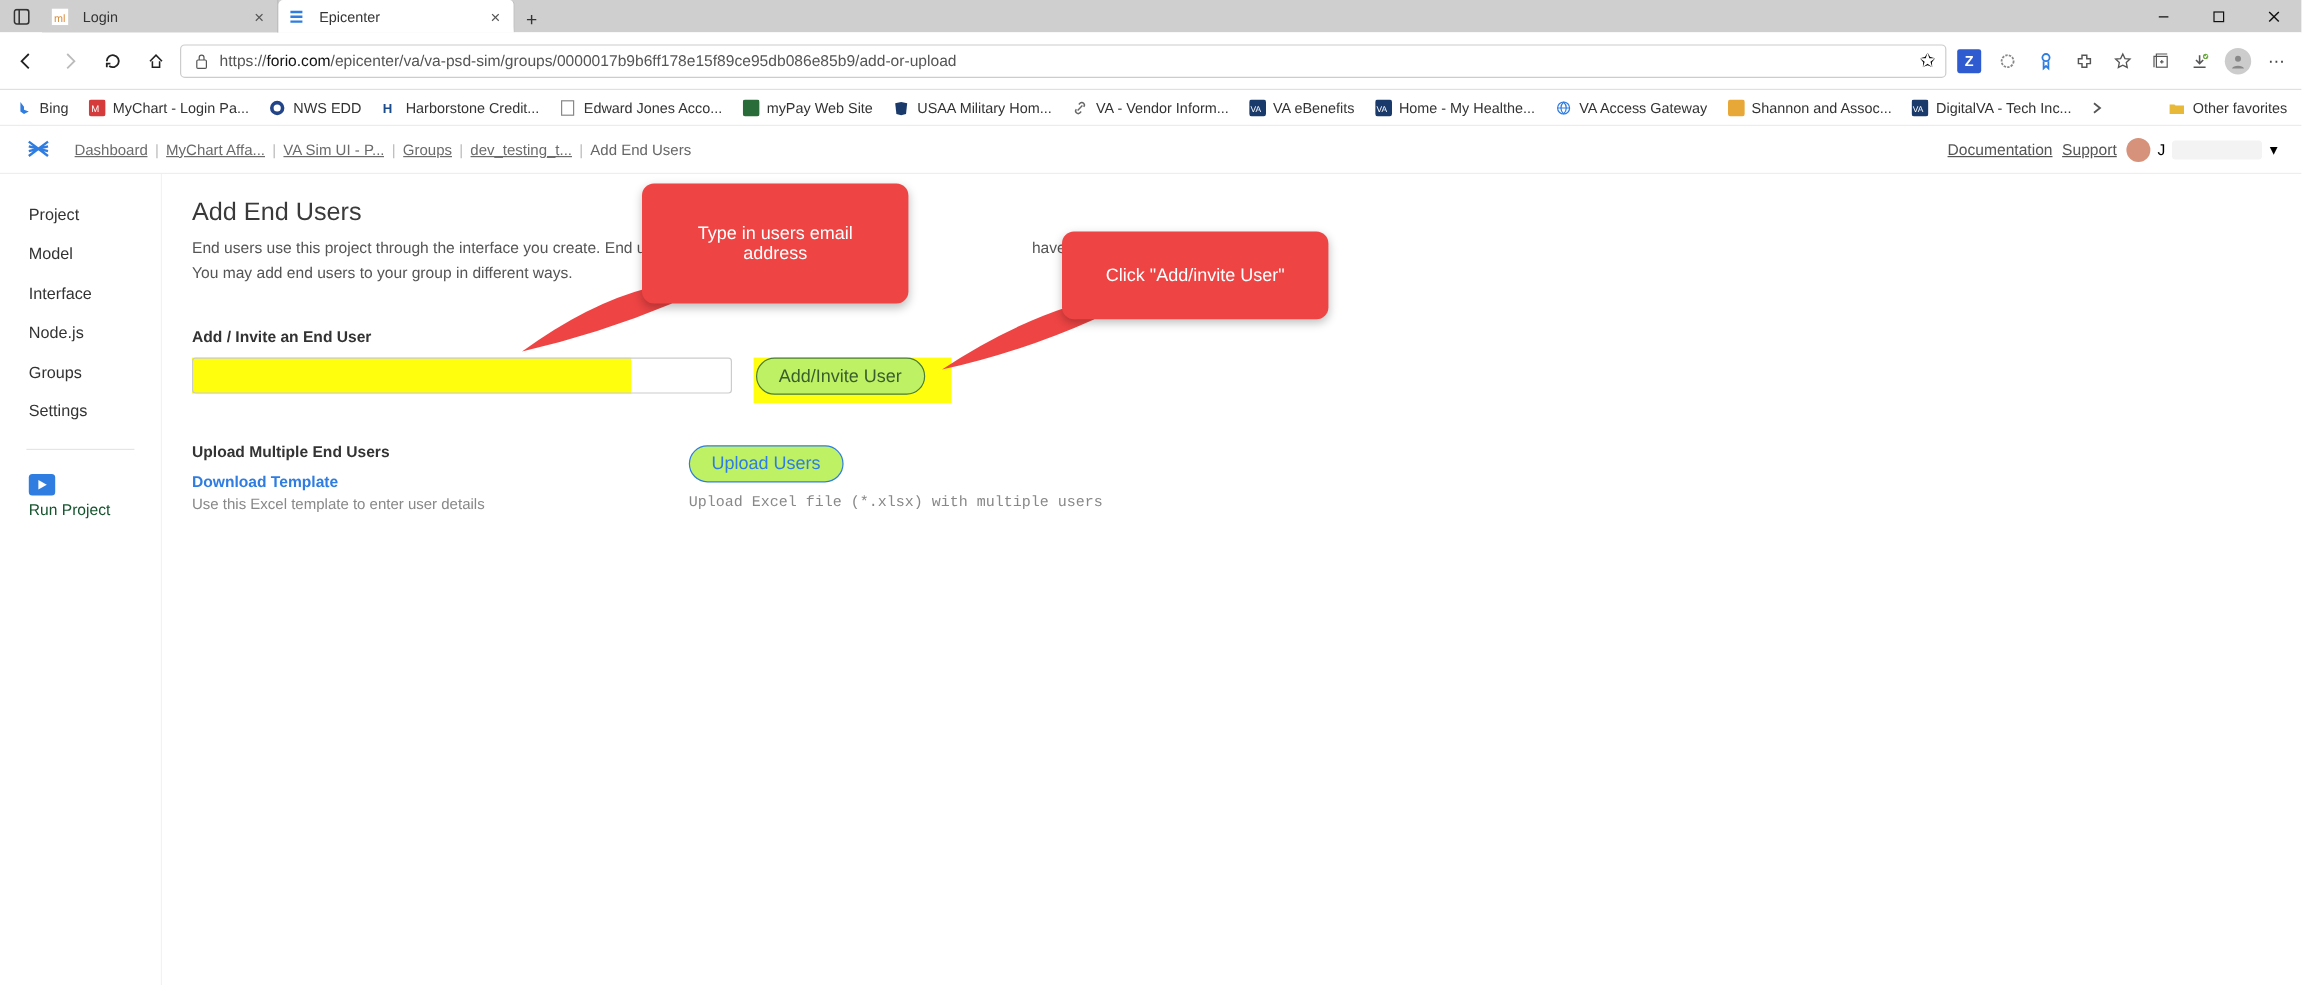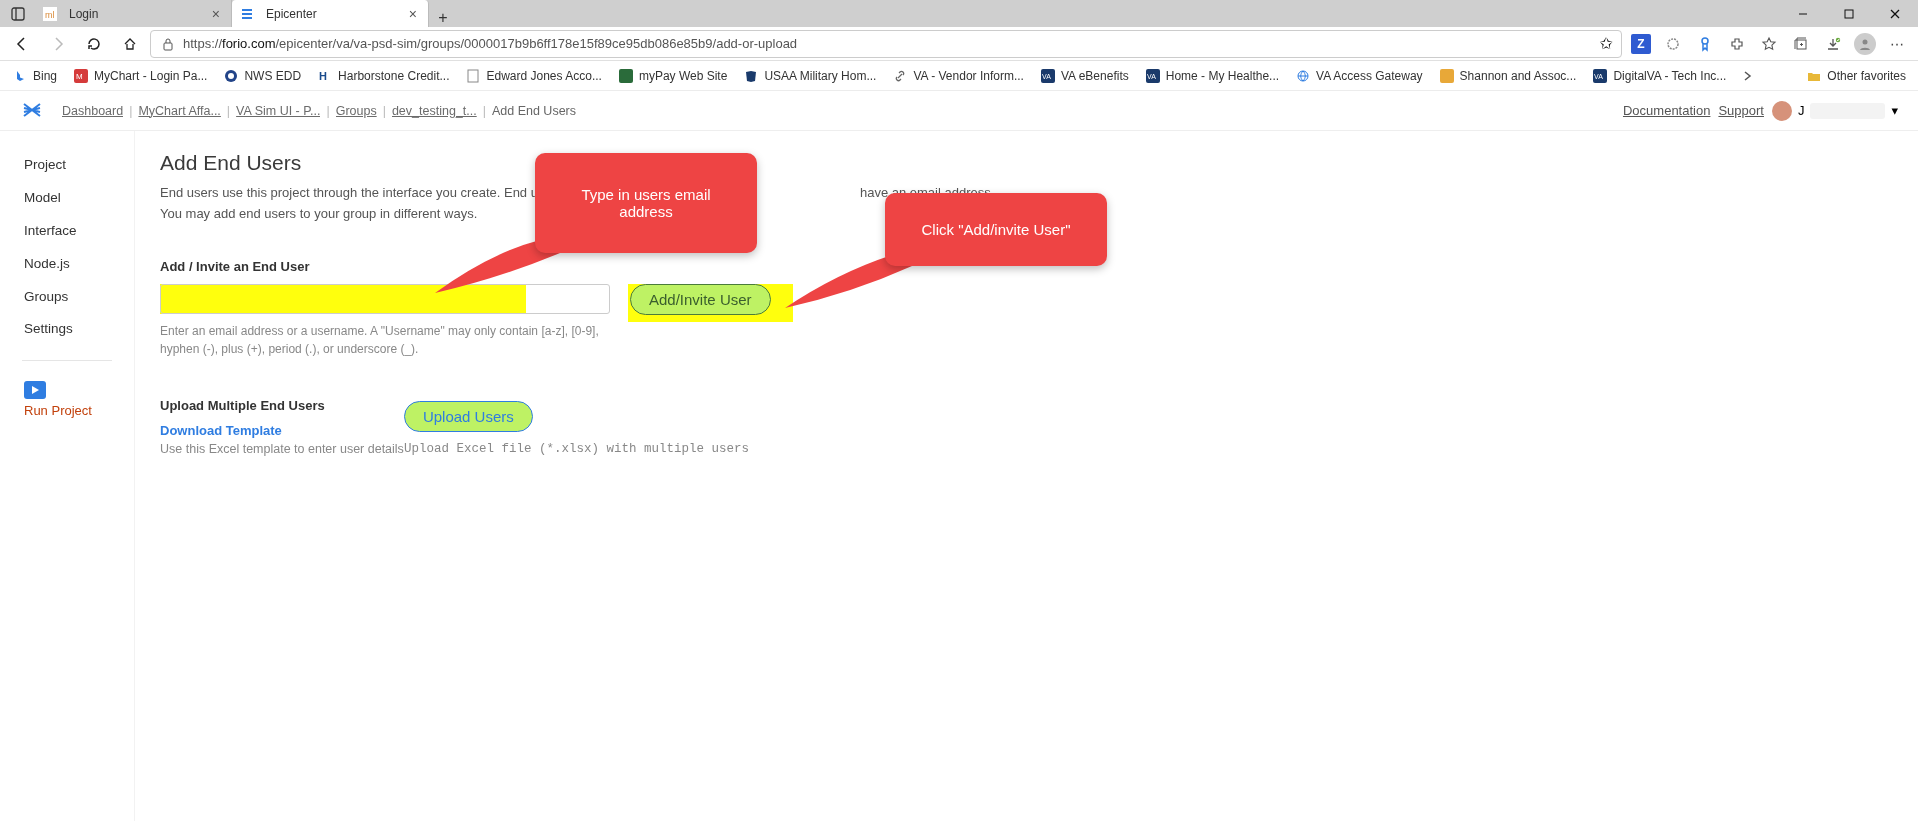--- a/index.html
+++ b/index.html
@@ -12,21 +12,21 @@
   .tab { height: 27px; width: 197px; background: #cfcfcf; display:flex; align-items:center; padding: 0 8px; font-size: 12px; color:#333; border-right:1px solid #bbb; position:relative; cursor:pointer;}
   .tab.active { background: #fff; border-top-left-radius:4px; border-top-right-radius:4px;}
   .tab .favicon { width:16px; height:16px; margin-right:10px; display:inline-flex; align-items:center; justify-content:flex-start; font-size:10px; }
   .tab .title { flex:1; white-space:nowrap; overflow:hidden; text-overflow:ellipsis; }
   .tab .close { font-size:14px; color:#555; padding:0 3px; }
   .newTabBtn { width:28px; display:flex; align-items:center; justify-content:center; font-size:16px; color:#333; cursor:pointer;}
   .winControls { margin-left:auto; display:flex; }
   .winBtn { width:46px; display:flex; align-items:center; justify-content:center; font-size:12px; cursor:pointer;}
   .winBtn svg { width:12px; height:12px; }
 
-  .addrbar { height:34px; background:#fff; border-bottom:1px solid #e0e0e0; display:flex; align-items:center; padding:0 6px; gap:4px; }
+  .addrbar { height:48px; background:#fff; border-bottom:1px solid #e0e0e0; display:flex; align-items:center; padding:0 6px; gap:4px; }
   .addrbar .navBtn { width:32px; height:28px; display:flex; align-items:center; justify-content:center; color:#333; cursor:pointer; border-radius:4px;}
   .addrbar .navBtn.disabled { color:#bbb; cursor:default;}
   .urlBox { flex:1; height:28px; border:1px solid #ccc; border-radius:4px; display:flex; align-items:center; padding:0 8px; background:#fff; }
   .urlBox .lock { width:18px; display:flex; align-items:center; justify-content:center; color:#555; margin-right:6px;}
   .urlBox .url { flex:1; font-size:13px; color:#555; white-space:nowrap; overflow:hidden;}
   .urlBox .url .host { color:#111; }
   .rightIcons { display:flex; align-items:center; gap:2px; }
   .rightIcons .rIcon { width:30px; height:28px; display:flex; align-items:center; justify-content:center; cursor:pointer; border-radius:4px; font-size:14px; color:#444;}
   .zIcon { width:20px; height:20px; background:#2f5bd1; color:#fff; font-weight:bold; font-size:12px; display:flex; align-items:center; justify-content:center; border-radius:2px;}
   .avatarIcon { width:22px; height:22px; background:#ccc; border-radius:50%; display:flex; align-items:center; justify-content:center; font-size:12px;}
@@ -48,35 +48,35 @@
   .userChip { display:flex; align-items:center; gap:6px; cursor:pointer;}
   .userChip .av { width:20px; height:20px; border-radius:50%; background:#d6927a; display:flex; align-items:center; justify-content:center; font-size:10px; color:#fff;}
   .userChip .name { background:#f3f3f3; padding:2px 10px; border-radius:3px; font-size:12px; color:#777; min-width:75px; height:16px;}
 
   .appBody { display:flex; height: calc(821px - 27px - 34px - 30px - 40px); }
   .sidebar { width:135px; padding:18px 4px; border-right:1px solid #f2f2f2;}
   .sidebar .sItem { padding:7px 20px; font-size:13.5px; color:#333; cursor:pointer; line-height:1.4;}
   .sidebar hr { border:none; border-top:1px solid #e5e5e5; margin:14px 18px;}
   .runProj { padding:6px 20px; cursor:pointer;}
   .runProj .rpIcon { width:22px; height:18px; background:#2f7de1; border-radius:3px; display:flex; align-items:center; justify-content:center; margin-bottom:4px;}
-  .runProj .rpLabel { font-size:13px; color:#c2410c;}
+  .runProj .rpLabel { font-size:13px; color:#14532d;}
 
   .main { flex:1; padding:20px 25px; position:relative;}
   .main h1 { font-size:21px; font-weight:500; color:#3a3a3a; margin-bottom:10px;}
   .main .desc { font-size:13px; color:#555; margin-bottom:6px;}
   .main .desc2 { font-size:13px; color:#555; margin-bottom:38px;}
   .sectionTitle { font-size:13px; font-weight:600; color:#333; margin-bottom:10px;}
   .inviteRow { display:flex; align-items:flex-start; gap:20px; margin-bottom:40px;}
   .inputWrap { width:450px; }
   .emailInput { width:450px; height:30px; border:1px solid #ccc; border-radius:3px; padding:0 8px; font-size:13px;}
   .hint { font-size:12px; color:#888; margin-top:8px; line-height:1.5; max-width:440px;}
   .btnOutline { border:1px solid #2f7de1; color:#2f7de1; background:#bef264; padding:6px 18px; font-size:15px; border-radius:20px; cursor:pointer; white-space:nowrap;}
   .btnGreenish { border:1px solid #4a7c3a; color:#3a5e2d; }
   .highlight1 { position:absolute; background:#ffff00; z-index:0; opacity:0.95;}
-  .uploadSection { display:flex; align-items:flex-end; margin-bottom:40px;}
+  .uploadSection { display:flex; gap:170px; align-items:center; margin-bottom:40px;}
   .uploadCol {}
   .linkText { color:#2f7de1; font-size:13px; cursor:pointer; margin:4px 0;font-weight:bold;}
   .smallHint { font-size:12.5px; color:#888; margin-top:4px;}
   .selfRegSection { display:flex; gap:220px; align-items:flex-start;}
 
   
   .callout { position:absolute; background:#ee4444; color:#fff; border-radius:10px; padding:18px 20px; font-size:15px; box-shadow:0 3px 8px rgba(0,0,0,0.25); z-index:20; display:flex; align-items:center; justify-content:center; text-align:center;}
 </style>
 </head>
 <body>
@@ -402,21 +402,20 @@
     <p class="desc2">You may add end users to your group in different ways.</p>
 
     <div class="sectionTitle">Add / Invite an End User</div>
     <div style="position:relative;">
 
       <div class="highlight1" style="left:0; top:0; width:366px; height:30px;"></div>
       <div class="highlight1" style="left:468px; top:0; width:165px; height:38px;"></div>
       <div class="inviteRow" style="position:relative; z-index:1;">
         <div class="inputWrap">
           <input class="emailInput" type="text" style="background: transparent;" placeholder="">
-          <div class="hint">Enter an email address or a username. A "Username" may only contain [a-z], [0-9], hyphen (-), plus (+), period (.), or underscore (_).</div>
         </div>
         <button class="btnOutline btnGreenish" style="position:relative;">Add/Invite User</button>
       </div>
     </div>
 
     <div class="uploadSection">
       <div class="uploadCol">
         <div class="sectionTitle">Upload Multiple End Users</div>
         <div class="linkText">Download Template</div>
         <div class="smallHint">Use this Excel template to enter user details</div>

